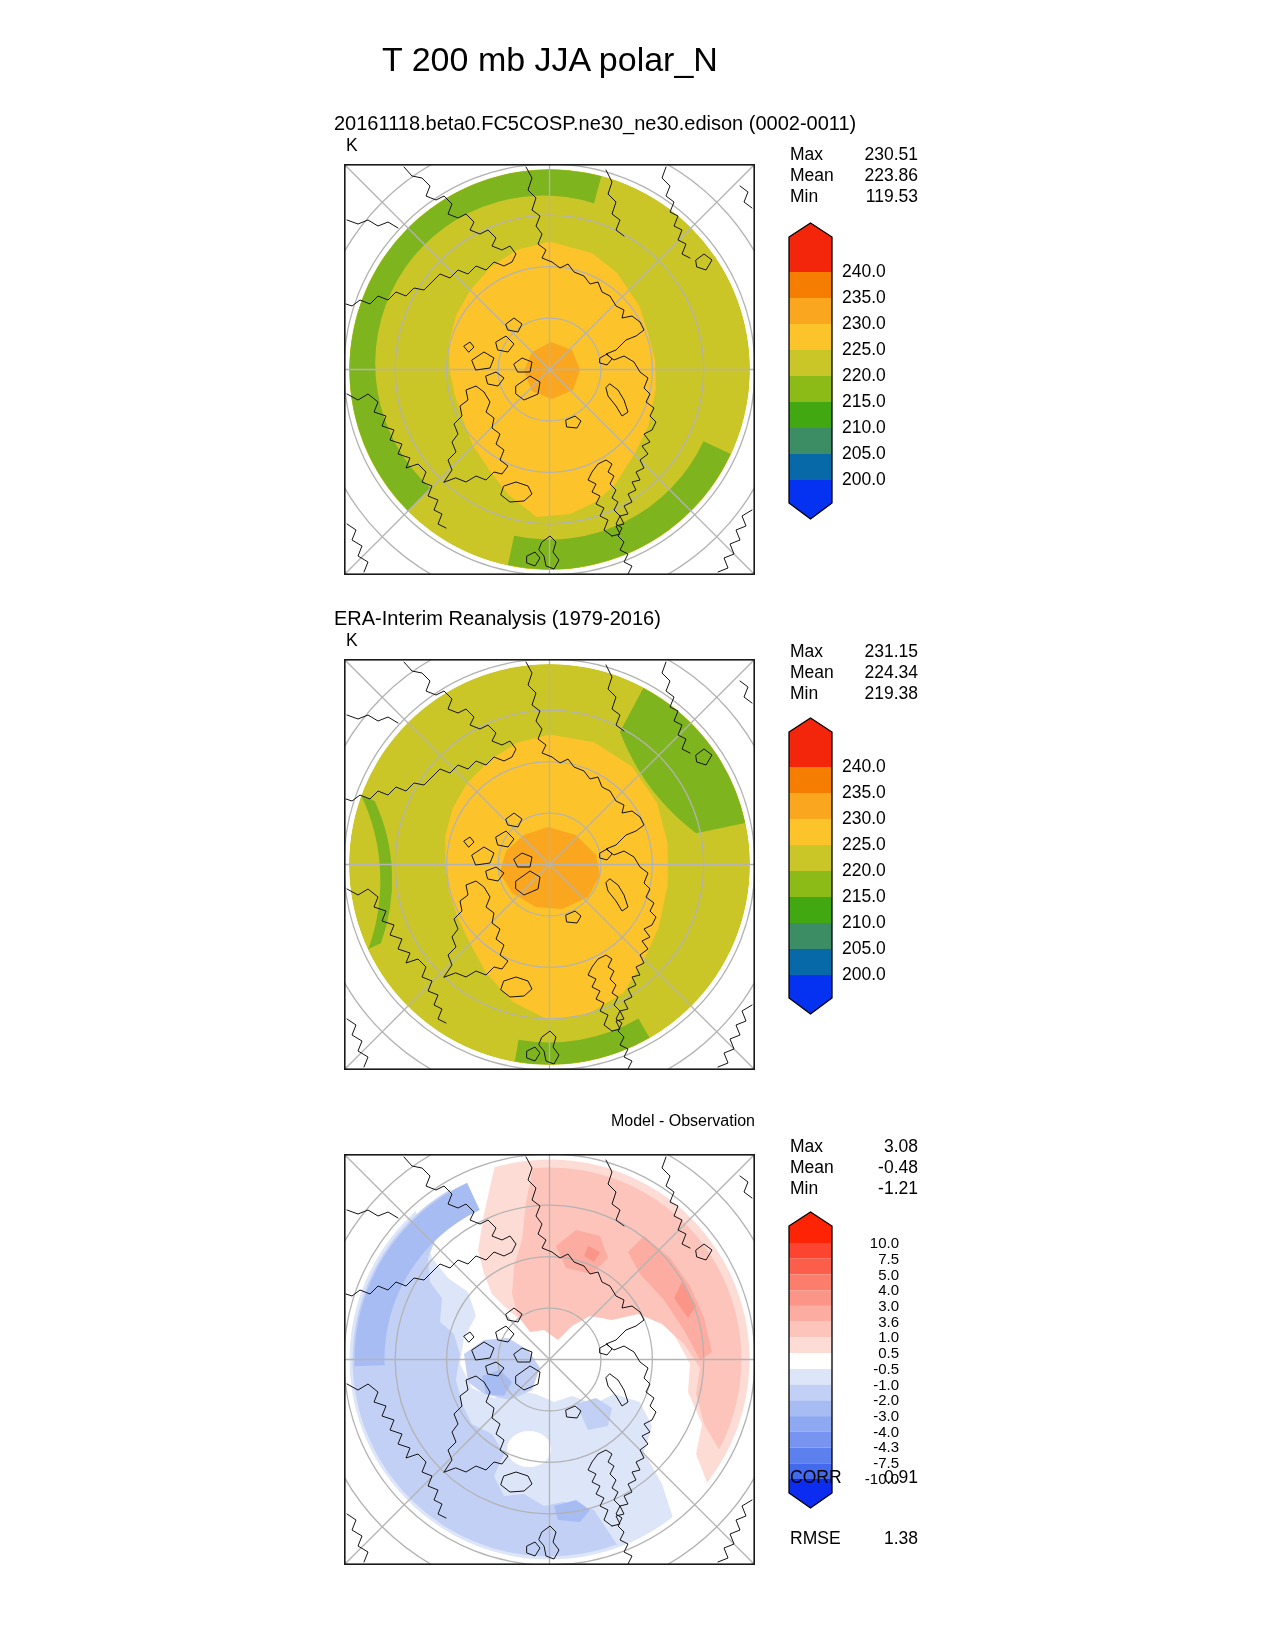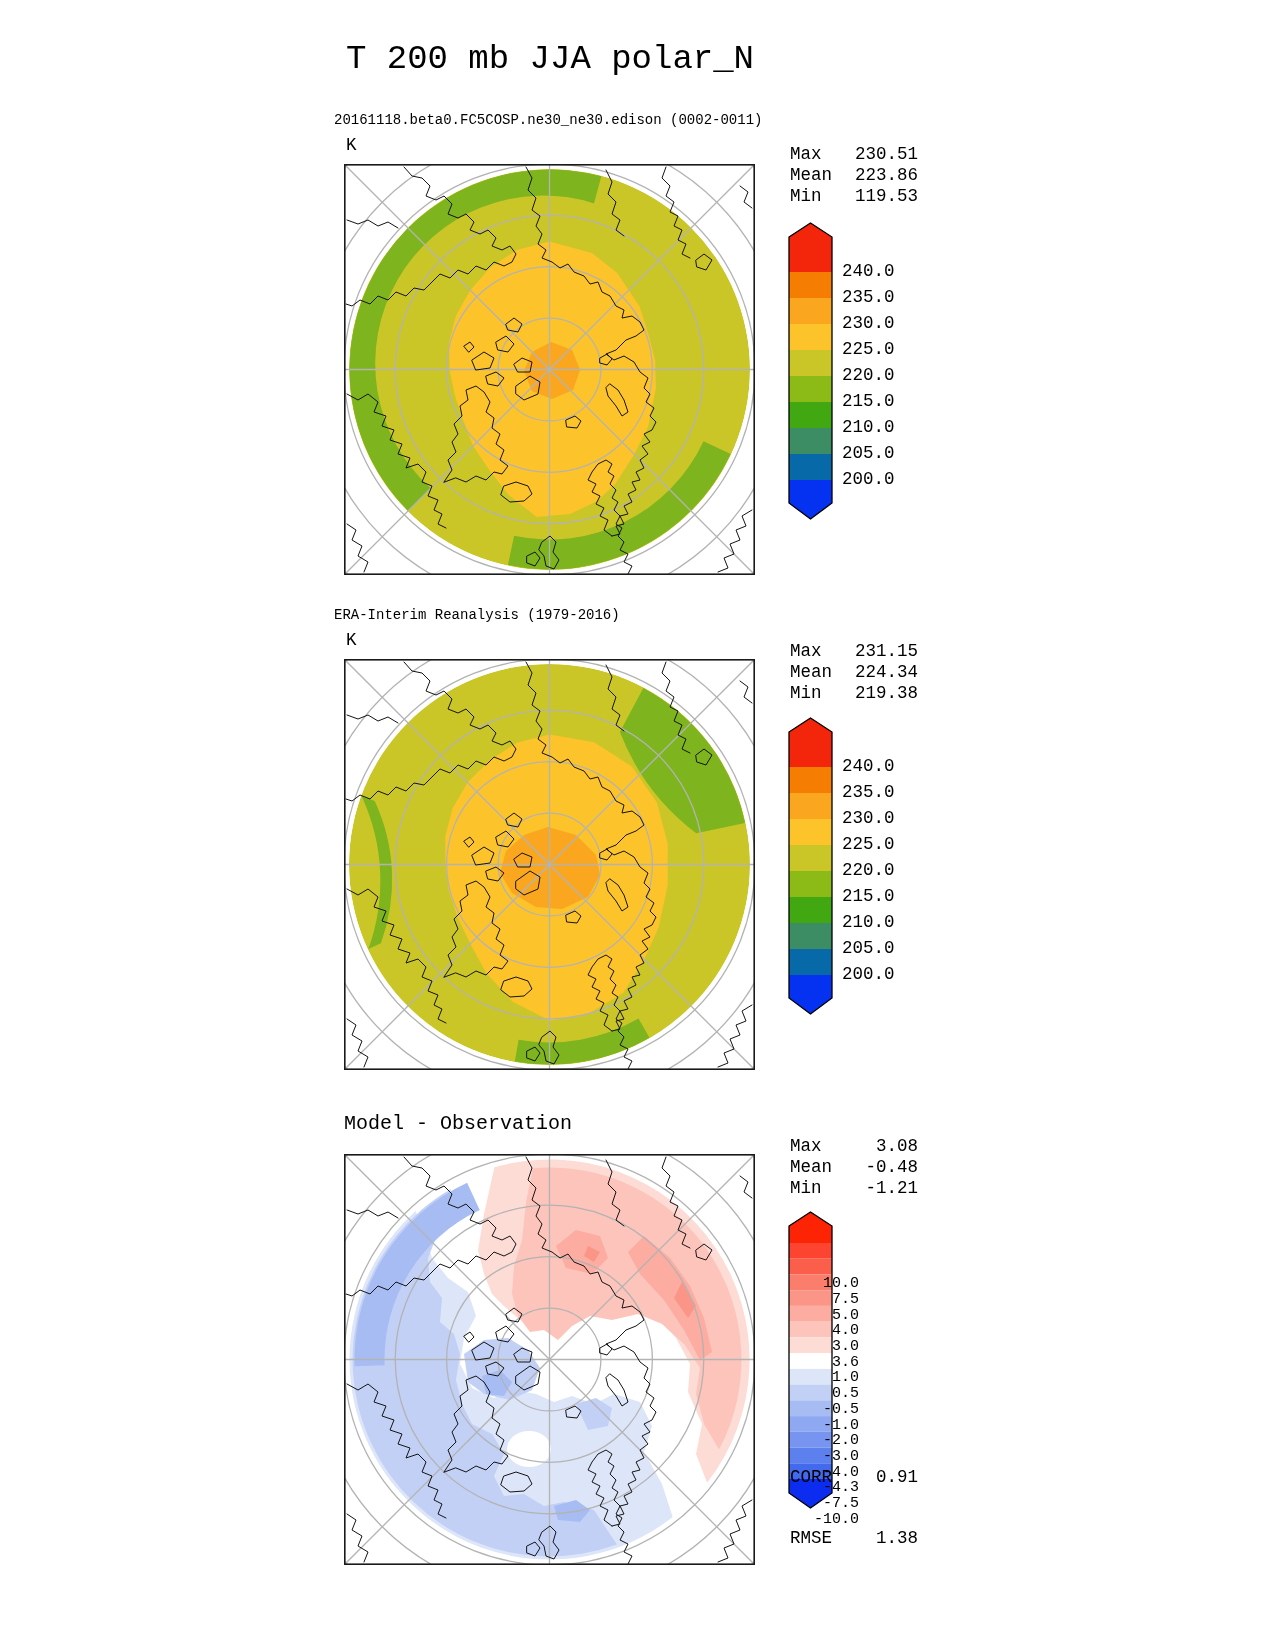--- a/index.html
+++ b/index.html
@@ -1,27 +1,27 @@
 <!DOCTYPE html>
 <html><head>
 <meta charset="utf-8">
 <style>
   html,body{margin:0;padding:0;background:#ffffff;}
   #page{position:relative;width:1105px;height:1650px;background:#ffffff;
-        font-family:Liberation Mono, monospace;color:#000;}
+        font-family:Liberation Sans, sans-serif;color:#000;}
   .abs{position:absolute;}
   #main-title{left:0;top:40px;width:1100px;text-align:center;font-size:34px;}
-  .subtitle{left:334px;font-size:14px;white-space:nowrap;}
+  .subtitle{left:334px;font-size:20px;white-space:nowrap;}
   .units{left:346px;font-size:17.5px;}
-  .panel3-title{left:344px;width:411px;text-align:left;font-size:20px;}
+  .panel3-title{left:344px;width:411px;text-align:right;font-size:16px;}
   .stat-row{left:790px;width:128px;display:flex;justify-content:space-between;
             font-size:17.5px;line-height:20px;white-space:nowrap;}
   .stat-val{text-align:right;}
   .cb-tick{left:842px;font-size:17.5px;line-height:20px;}
-  .cb-tick-diff{left:796px;width:63px;text-align:right;font-size:15px;line-height:17px;margin-top:41px;}
+  .cb-tick-diff{left:836px;width:63px;text-align:right;font-size:15px;line-height:17px;}
   svg{display:block;}
 </style>
 </head>
 <body>
 
 <div id="page">
 
   <svg width="0" height="0" class="abs" style="left:0;top:0" aria-hidden="true">
     <defs>
       <clipPath id="clipcirc">

